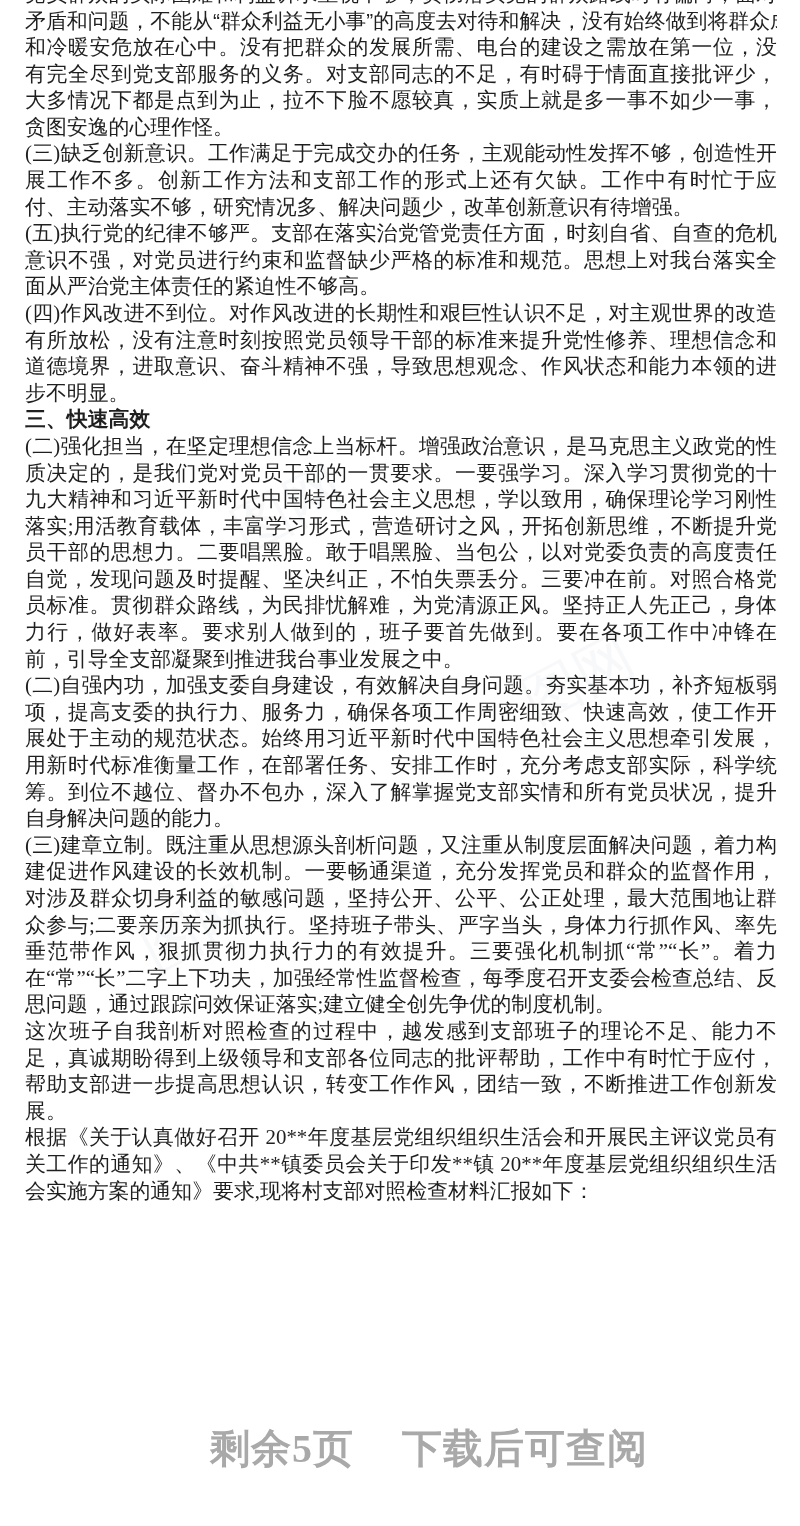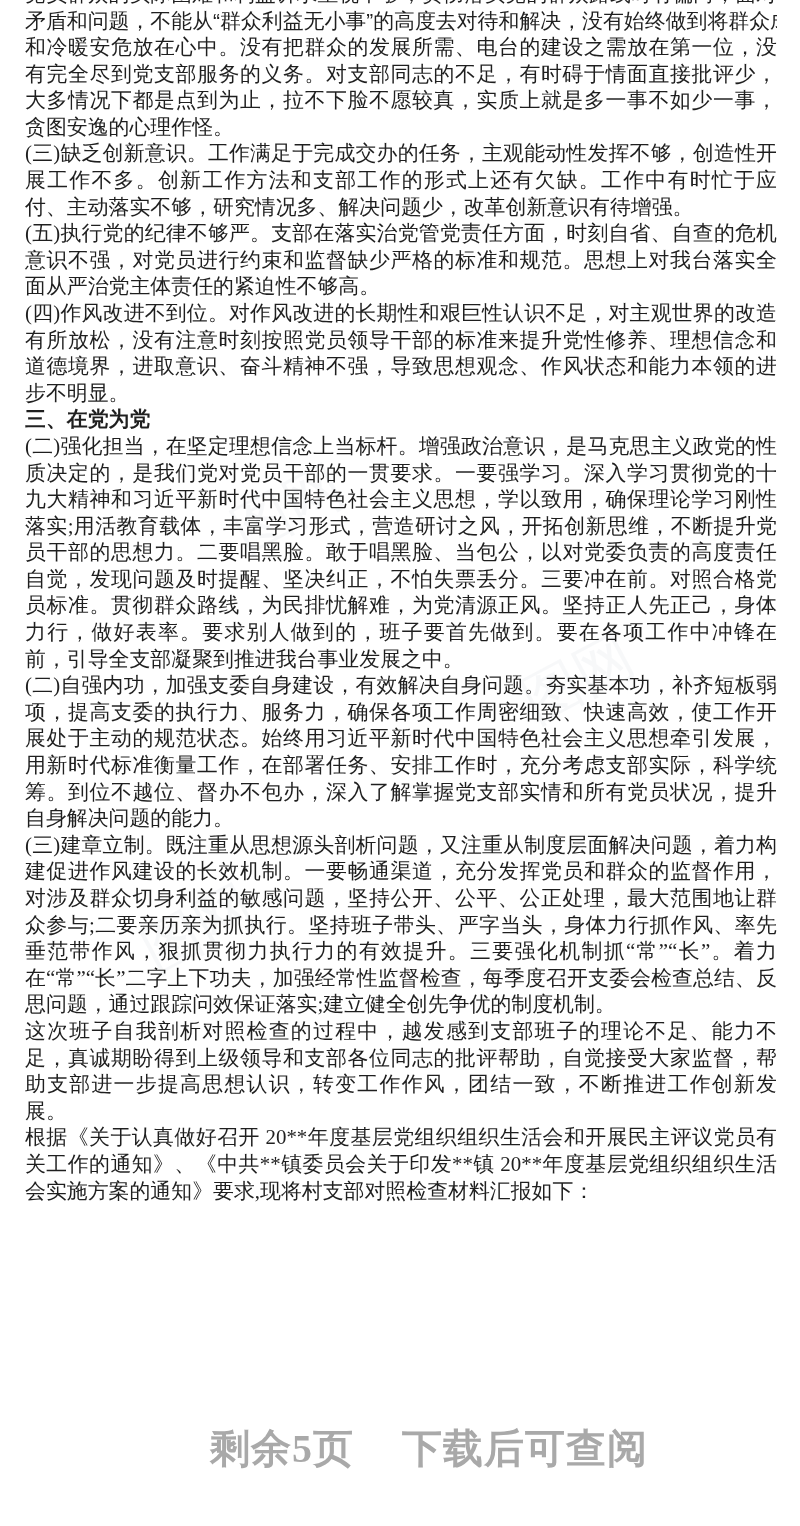--- a/index.html
+++ b/index.html
@@ -63,25 +63,25 @@
       <div class="inner">
         <span class="nowrap">党员群众的实际困难和利益诉求重视不够，贯彻落实党的群众路线时有偏向，面对</span>
         <span class="nowrap">矛盾和问题，不能从“群众利益无小事”的高度去对待和解决，没有始终做到将群众成长进步</span>
       </div>
     </div>
 
     <p class="gap-top">和冷暖安危放在心中。没有把群众的发展所需、电台的建设之需放在第一位，没有完全尽到党支部服务的义务。对支部同志的不足，有时碍于情面直接批评少，大多情况下都是点到为止，拉不下脸不愿较真，实质上就是多一事不如少一事，贪图安逸的心理作怪。</p>
     <p>(三)缺乏创新意识。工作满足于完成交办的任务，主观能动性发挥不够，创造性开展工作不多。创新工作方法和支部工作的形式上还有欠缺。工作中有时忙于应付、主动落实不够，研究情况多、解决问题少，改革创新意识有待增强。</p>
     <p>(五)执行党的纪律不够严。支部在落实治党管党责任方面，时刻自省、自查的危机意识不强，对党员进行约束和监督缺少严格的标准和规范。思想上对我台落实全面从严治党主体责任的紧迫性不够高。</p>
     <p>(四)作风改进不到位。对作风改进的长期性和艰巨性认识不足，对主观世界的改造有所放松，没有注意时刻按照党员领导干部的标准来提升党性修养、理想信念和道德境界，进取意识、奋斗精神不强，导致思想观念、作风状态和能力本领的进步不明显。</p>
-    <p class="heading">三、在党为党</p>
+    <p class="heading">三、快速高效</p>
     <p>(二)强化担当，在坚定理想信念上当标杆。增强政治意识，是马克思主义政党的性质决定的，是我们党对党员干部的一贯要求。一要强学习。深入学习贯彻党的十九大精神和习近平新时代中国特色社会主义思想，学以致用，确保理论学习刚性落实;用活教育载体，丰富学习形式，营造研讨之风，开拓创新思维，不断提升党员干部的思想力。二要唱黑脸。敢于唱黑脸、当包公，以对党委负责的高度责任自觉，发现问题及时提醒、坚决纠正，不怕失票丢分。三要冲在前。对照合格党员标准。贯彻群众路线，为民排忧解难，为党清源正风。坚持正人先正己，身体力行，做好表率。要求别人做到的，班子要首先做到。要在各项工作中冲锋在前，引导全支部凝聚到推进我台事业发展之中。</p>
     <p>(二)自强内功，加强支委自身建设，有效解决自身问题。夯实基本功，补齐短板弱项，提高支委的执行力、服务力，确保各项工作周密细致、快速高效，使工作开展处于主动的规范状态。始终用习近平新时代中国特色社会主义思想牵引发展，用新时代标准衡量工作，在部署任务、安排工作时，充分考虑支部实际，科学统筹。到位不越位、督办不包办，深入了解掌握党支部实情和所有党员状况，提升自身解决问题的能力。</p>
     <p>(三)建章立制。既注重从思想源头剖析问题，又注重从制度层面解决问题，着力构建促进作风建设的长效机制。一要畅通渠道，充分发挥党员和群众的监督作用，对涉及群众切身利益的敏感问题，坚持公开、公平、公正处理，最大范围地让群众参与;二要亲历亲为抓执行。坚持班子带头、严字当头，身体力行抓作风、率先垂范带作风，狠抓贯彻力执行力的有效提升。三要强化机制抓“常”“长”。着力在“常”“长”二字上下功夫，加强经常性监督检查，每季度召开支委会检查总结、反思问题，通过跟踪问效保证落实;建立健全创先争优的制度机制。</p>
-    <p>这次班子自我剖析对照检查的过程中，越发感到支部班子的理论不足、能力不足，真诚期盼得到上级领导和支部各位同志的批评帮助，自觉接受大家监督，帮助支部进一步提高思想认识，转变工作作风，团结一致，不断推进工作创新发展。</p>
+    <p>这次班子自我剖析对照检查的过程中，越发感到支部班子的理论不足、能力不足，真诚期盼得到上级领导和支部各位同志的批评帮助，工作中有时忙于应付，帮助支部进一步提高思想认识，转变工作作风，团结一致，不断推进工作创新发展。</p>
     <p>根据《关于认真做好召开 20**年度基层党组织组织生活会和开展民主评议党员有关工作的通知》、《中共**镇委员会关于印发**镇 20**年度基层党组织组织生活会实施方案的通知》要求,现将村支部对照检查材料汇报如下：</p>
 
   </div>
 
   <div class="footer">
     <span>剩余5页</span><span class="sep"></span><span>下载后可查阅</span>
   </div>
 
 </div>
 

